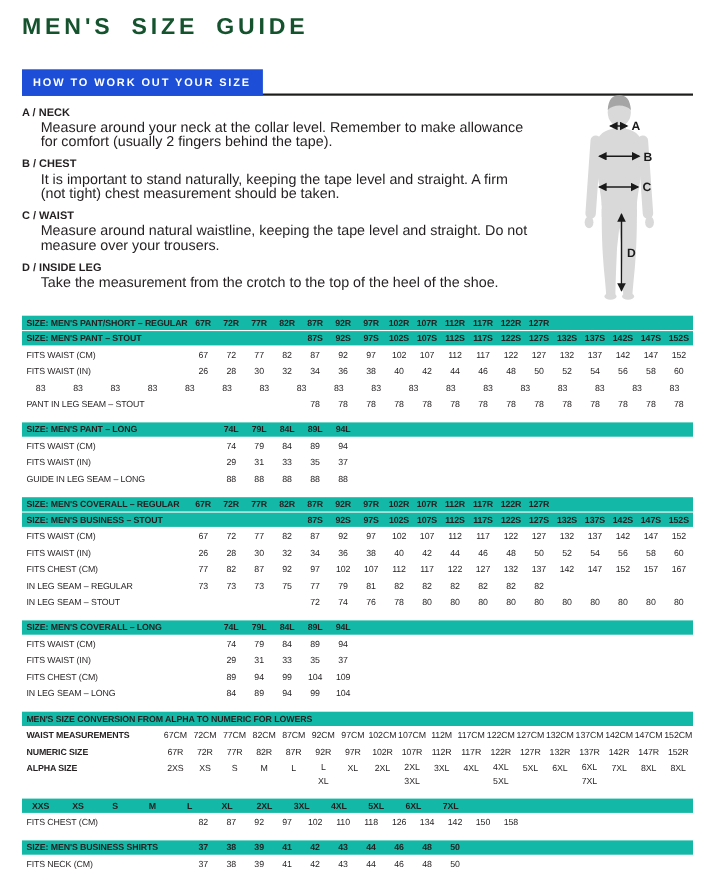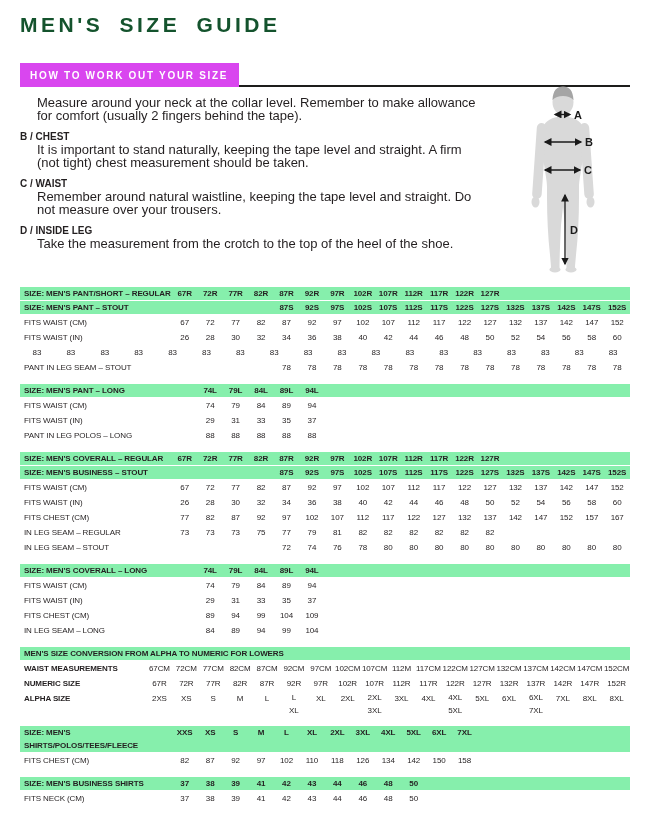--- a/index.html
+++ b/index.html
@@ -2,35 +2,35 @@
 <html><head>
 <meta charset="utf-8">
 <style>
   html,body{margin:0;padding:0;width:650px;height:814px;background:#ffffff;overflow:hidden;
     font-family:"Liberation Sans",sans-serif;color:#231f20;}
   .page{position:relative;width:610px;margin:0 auto 0 20px;}
   
   .title{margin-top:13px;font-size:21px;font-weight:700;letter-spacing:3.5px;word-spacing:7px;color:#14532d;}
   
   .banner-row{position:relative;margin-top:26px;height:24px;}
-  .banner{position:absolute;left:0;top:0;background:#d946ef;color:#ffffff;font-size:10px;font-weight:700;
+  .banner{position:absolute;left:0;top:0;background:#1d4ed8;color:#ffffff;font-size:10px;font-weight:700;
     letter-spacing:1.7px;padding:7px 11px 6px 10px;line-height:11px;}
   .banner-line{position:absolute;left:0;right:0;bottom:0;height:2px;background:#1d1d1b;}
   
   .measure{position:relative;margin-top:10px;min-height:178px;}
   .instr{max-width:462px;}
   .instr-heading{font-size:10px;font-weight:700;margin:9px 0 2px 0;}
   .instr-body{font-size:13px;line-height:12.5px;padding-left:17px;}
   .figure{position:absolute;top:-12px;left:488px;width:150px;height:190px;}
   .figure text{font-weight:700;font-size:11px;font-family:"Liberation Sans",sans-serif;}
   
   .tables{margin-top:12px;}
   .tbl{width:610px;margin-bottom:9px;font-size:8px;letter-spacing:-0.1px;}
   .row{display:flex;align-items:flex-start;}
-  .row.header,.row.band{background:#86efac;font-weight:700;min-height:13px;line-height:13px;margin-bottom:1px;}
+  .row.header,.row.band{background:#14b8a6;font-weight:700;min-height:13px;line-height:13px;margin-bottom:1px;}
   .row.data{min-height:15px;line-height:15px;}
   .lab{flex:0 0 152px;padding-left:4px;box-sizing:border-box;}
   .tbl.narrow .lab{flex-basis:126px;}
   .lab.b{font-weight:700;}
   .cell{flex:1;text-align:center;}
   .cell div{line-height:13px;}
   .row.band .lab{flex:1 1 auto;}
 </style>
 </head>
 <body>
@@ -39,25 +39,26 @@
 
   <div class="title">MEN'S SIZE GUIDE</div>
 
   <div class="banner-row">
     <div class="banner-line"></div>
     <div class="banner">HOW TO WORK OUT YOUR SIZE</div>
   </div>
 
   <div class="measure">
     <div class="instr">
+      <div class="instr-heading">A / NECK</div>
       <div class="instr-body">Measure around your neck at the collar level. Remember to make allowance for comfort (usually 2 fingers behind the tape).</div>
       <div class="instr-heading">B / CHEST</div>
       <div class="instr-body">It is important to stand naturally, keeping the tape level and straight. A firm (not tight) chest measurement should be taken.</div>
       <div class="instr-heading">C / WAIST</div>
-      <div class="instr-body">Remember around natural waistline, keeping the tape level and straight. Do not measure over your trousers.</div>
+      <div class="instr-body">Measure around natural waistline, keeping the tape level and straight. Do not measure over your trousers.</div>
       <div class="instr-heading">D / INSIDE LEG</div>
       <div class="instr-body">Take the measurement from the crotch to the top of the heel of the shoe.</div>
     </div>
 
     <svg class="figure" viewBox="0 0 150 190">
       <defs>
         <marker id="ah" markerWidth="7" markerHeight="7" refX="5" refY="3" orient="auto-start-reverse">
           <path d="M0,0 L6,3 L0,6 Z" fill="#1a1a1a"></path>
         </marker>
       </defs>
@@ -276,21 +277,21 @@
           <div class="cell"></div>
           <div class="cell"></div>
           <div class="cell"></div>
           <div class="cell"></div>
           <div class="cell"></div>
           <div class="cell"></div>
           <div class="cell"></div>
           <div class="cell"></div>
         </div>
         <div class="row data">
-          <div class="lab">PANT IN LEG POLOS – LONG</div>
+          <div class="lab">GUIDE IN LEG SEAM – LONG</div>
           <div class="cell"></div>
           <div class="cell">88</div>
           <div class="cell">88</div>
           <div class="cell">88</div>
           <div class="cell">88</div>
           <div class="cell">88</div>
           <div class="cell"></div>
           <div class="cell"></div>
           <div class="cell"></div>
           <div class="cell"></div>
@@ -635,21 +636,20 @@
             <div>6XL</div>
             <div>7XL</div>
           </div>
           <div class="cell">7XL</div>
           <div class="cell">8XL</div>
           <div class="cell">8XL</div>
         </div>
       </div>
       <div class="tbl">
         <div class="row header">
-          <div class="lab">SIZE: MEN'S SHIRTS/POLOS/TEES/FLEECE</div>
           <div class="cell">XXS</div>
           <div class="cell">XS</div>
           <div class="cell">S</div>
           <div class="cell">M</div>
           <div class="cell">L</div>
           <div class="cell">XL</div>
           <div class="cell">2XL</div>
           <div class="cell">3XL</div>
           <div class="cell">4XL</div>
           <div class="cell">5XL</div>

